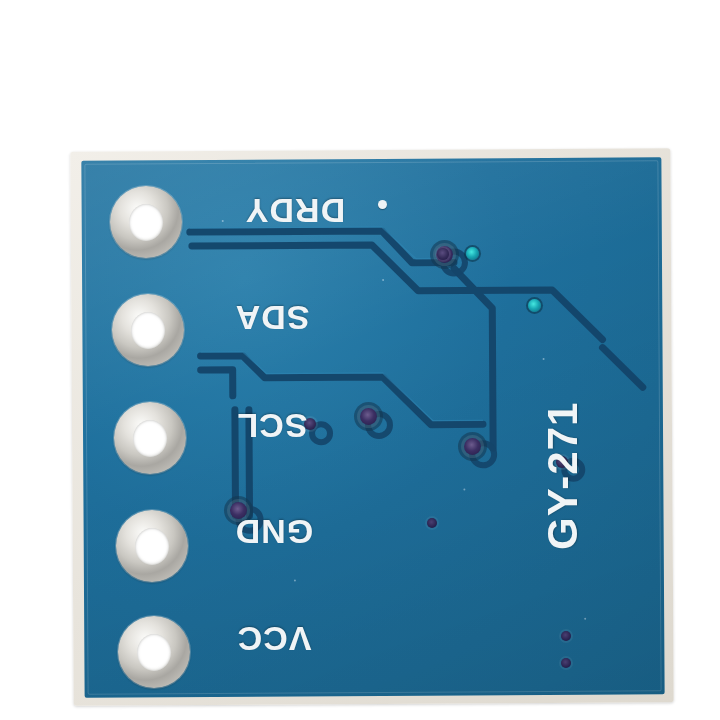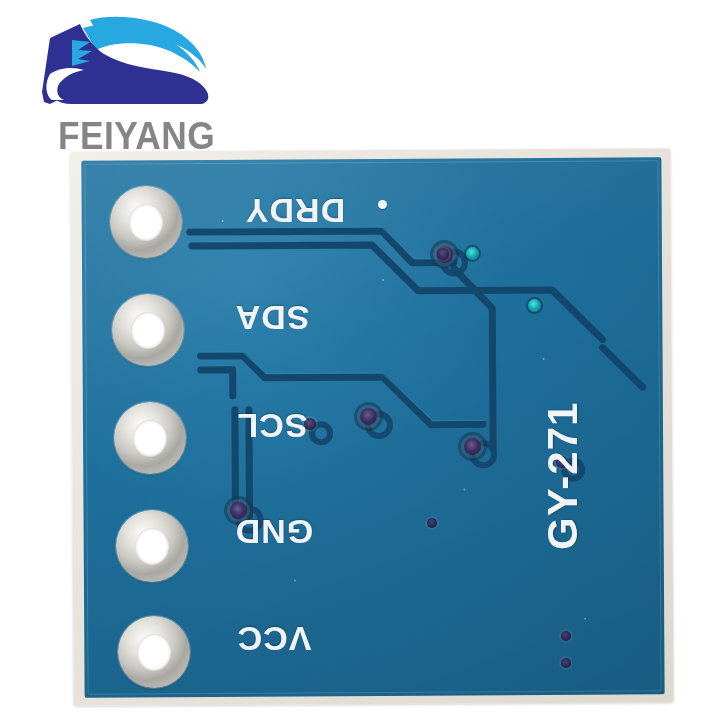--- a/index.html
+++ b/index.html
@@ -117,41 +117,20 @@
     background:radial-gradient(circle at 44% 40%, #4a3f71 0%, #2a2350 60%, #191442 100%);
     box-shadow:0 0 0 2px rgba(255,255,255,0.06);
   }
   .speck{position:absolute;width:2px;height:2px;border-radius:50%;background:rgba(230,245,255,0.45);}
 </style>
 </head>
 <body>
 
 <div id="stage">
 
-  <div id="logo">
-    <svg width="190" height="100" viewBox="0 0 190 100">
-
-      <path d="M62 6 C82 0 120 2 146 16 C166 27 176 42 178 55
-               C172 44 158 33 138 27 C116 21 92 22 76 28
-               C70 21 66 13 62 6 Z" fill="#27a8e0"></path>
-      <path d="M55 14 C75 8 112 10 138 24 C156 34 168 47 172 58
-               C160 45 142 35 122 31 C100 27 80 30 68 36 Z" fill="#27a8e0"></path>
-
-      <path d="M22 24 L52 10 C52 10 60 30 76 40 C96 52 120 54 142 58
-               C160 61 172 67 178 76 C182 82 181 88 174 90
-               L44 90 C30 90 22 84 22 74 Z" fill="#2e3192"></path>
-      <path d="M22 24 L30 86 L22 90 L16 88 L14 78 Z" fill="#2e3192"></path>
-
-      <path d="M44 26 L62 28 L50 36 L64 37 L50 45 L62 47 L44 52 Z" fill="#27a8e0"></path>
-
-      <path d="M22 60 C30 54 44 52 56 56 C44 58 34 64 30 72
-               C28 78 30 84 36 86 L24 86 C18 82 16 70 22 60 Z" fill="#ffffff"></path>
-    </svg>
-    <div id="brandword">FEIYANG</div>
-  </div>
 
   <div id="pcb-wrap">
 
     <div id="substrate"></div>
 
     <div id="mask">
       <div class="mask-edge"></div>
       <span class="speck" style="left:140px;top:60px"></span>
       <span class="speck" style="left:300px;top:120px"></span>
       <span class="speck" style="left:380px;top:330px"></span>

